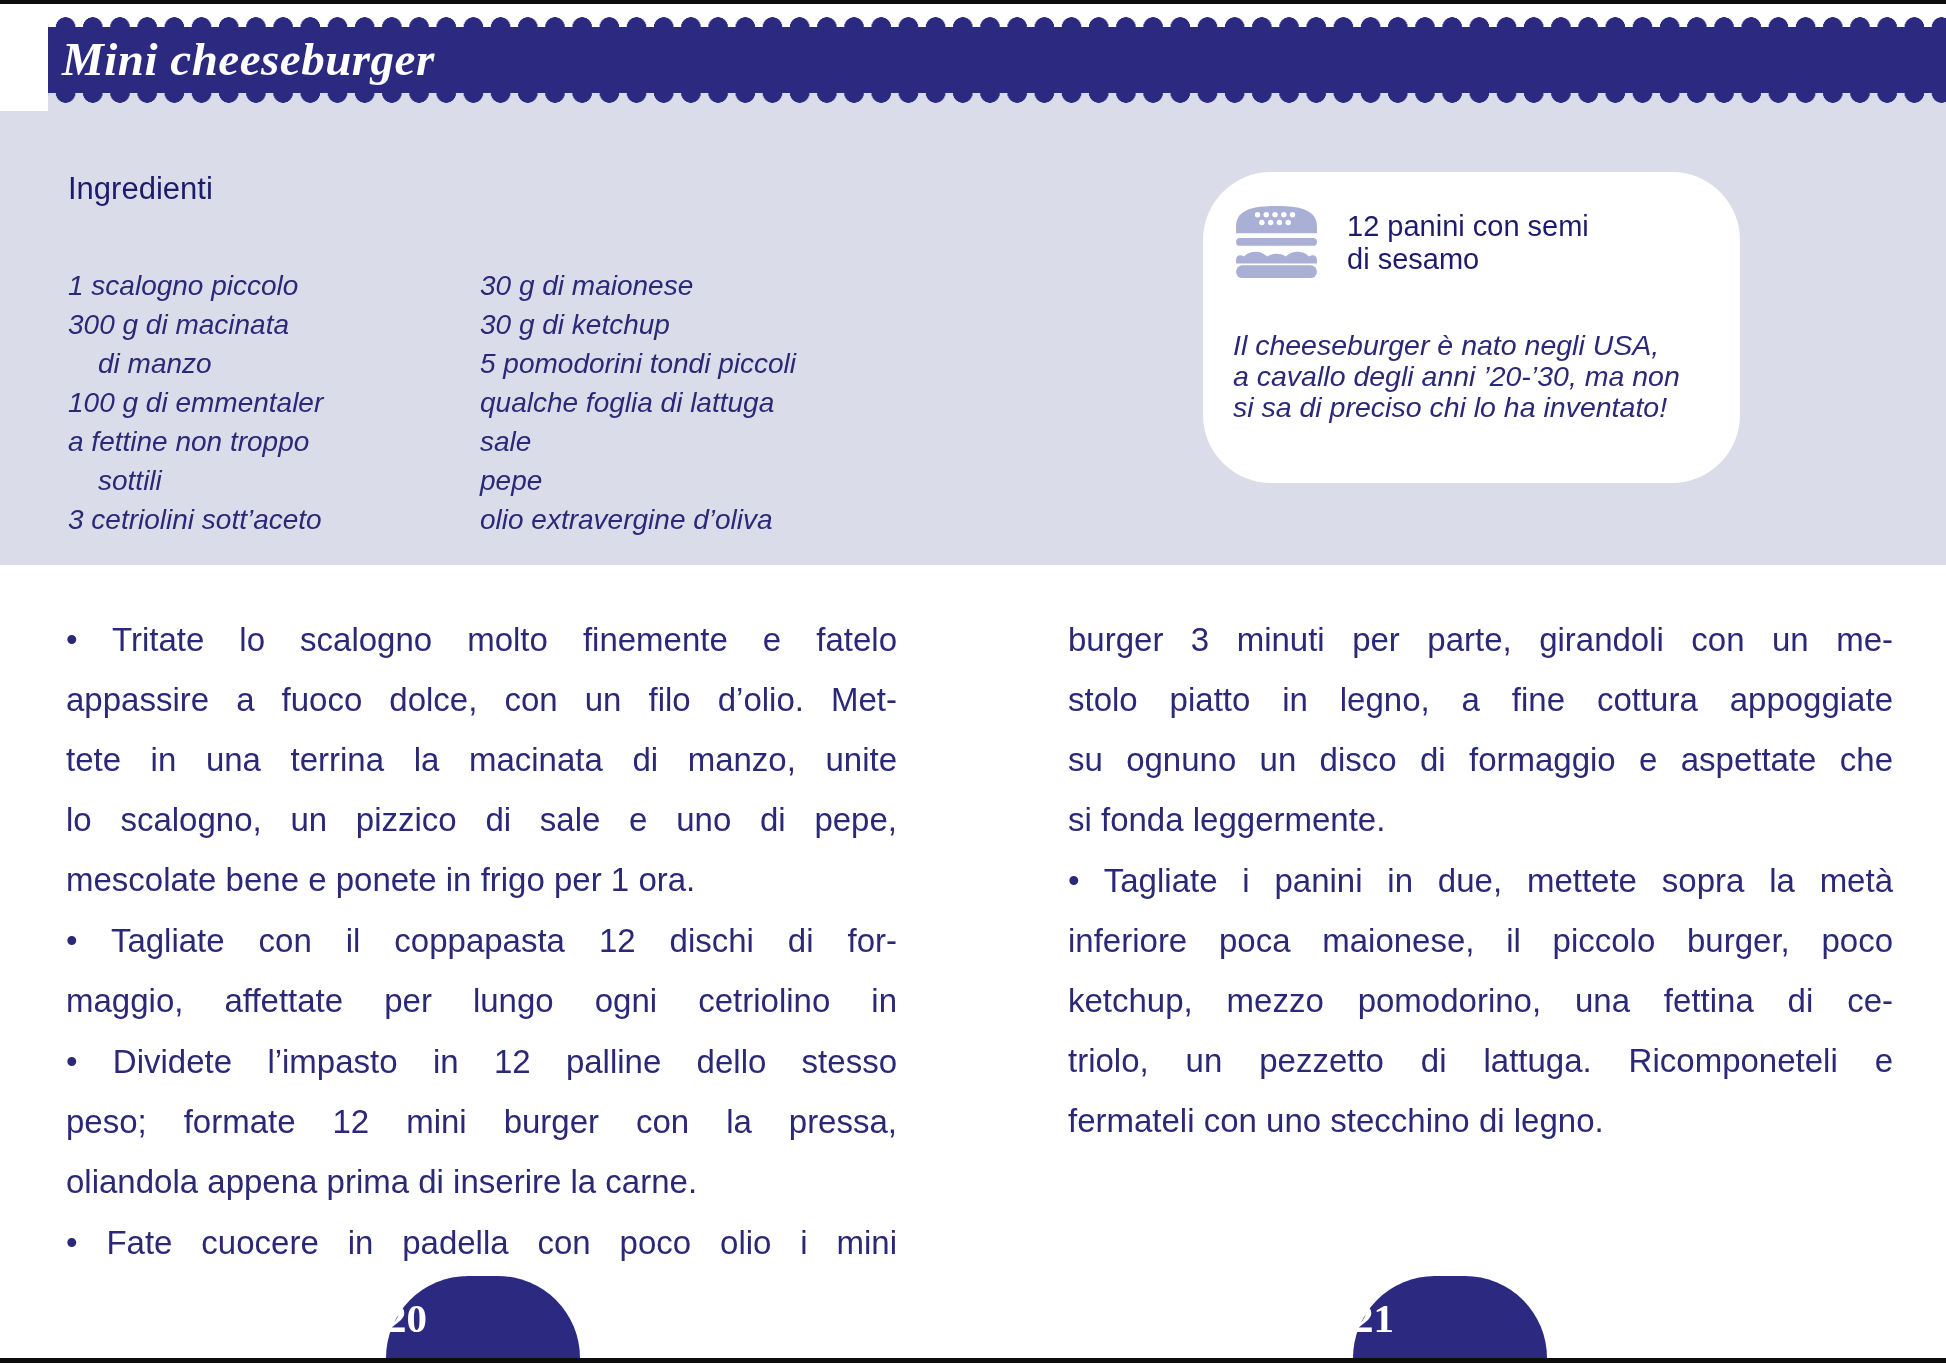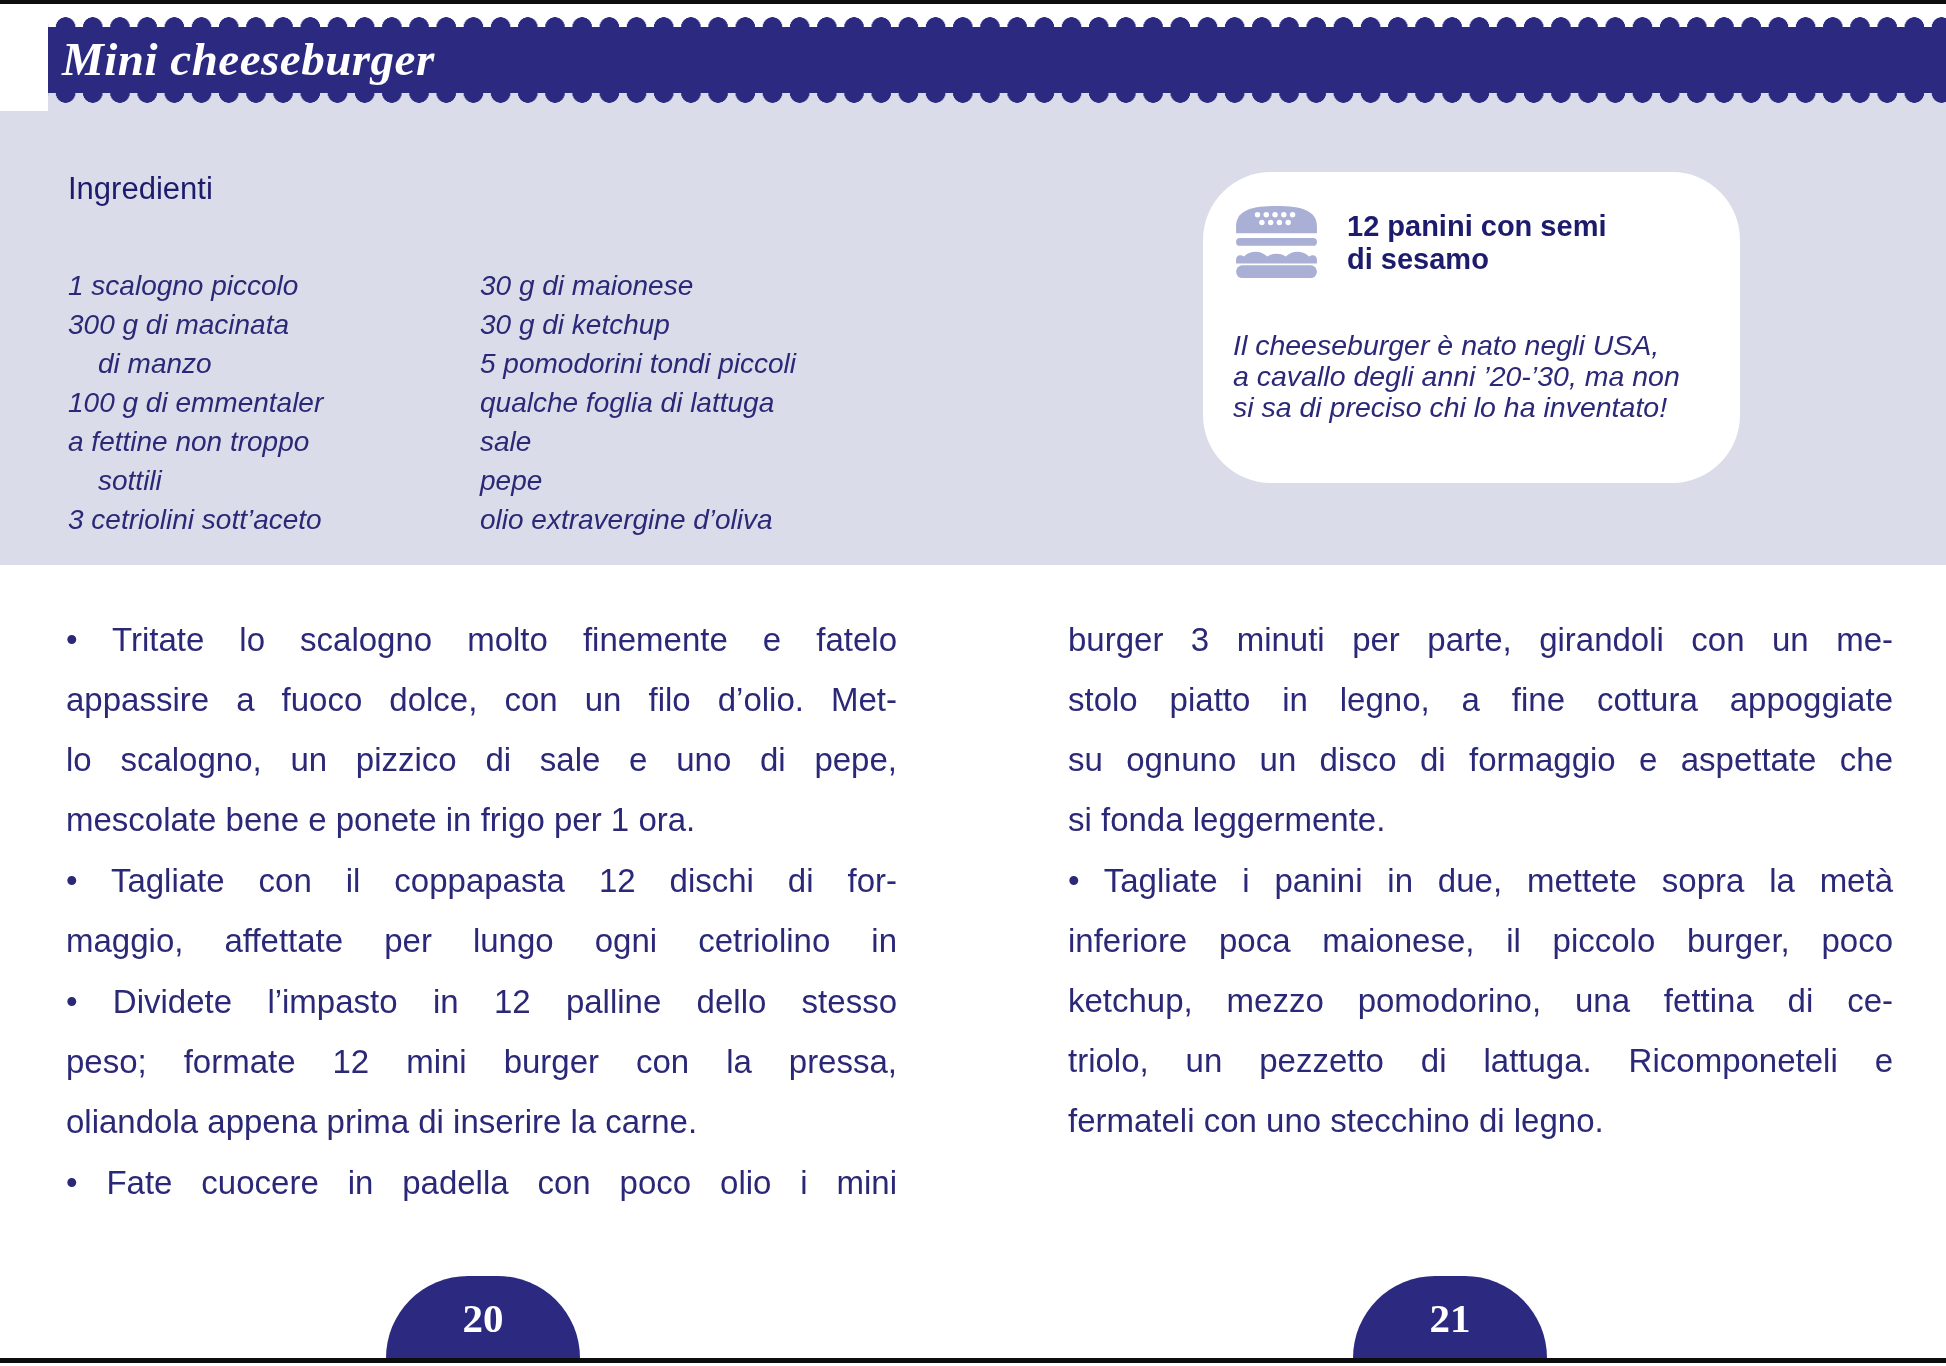--- a/index.html
+++ b/index.html
@@ -40,35 +40,35 @@
   .ing-band{position:absolute;left:0;top:111px;width:100%;height:454px;background:var(--lavender);}
   .ing-heading{position:absolute;left:68px;top:60px;font-size:31px;font-weight:normal;color:var(--dark-navy);}
   .ing-col{position:absolute;top:123px;font-style:italic;font-size:28px;line-height:39px;color:var(--text-navy);white-space:pre;margin-top:32px;}
   .ing-col.c1{left:68px;}
   .ing-col.c2{left:480px;}
   .ing-line.indent{padding-left:30px;}
 
   
   .info-card{position:absolute;left:1203px;top:61px;width:537px;height:311px;background:var(--card-bg);border-radius:68px;}
   .burger-icon{position:absolute;left:27px;top:31px;width:93px;height:76px;}
-  .card-title{position:absolute;left:144px;top:38px;font-size:29px;line-height:33px;font-weight:bold;color:var(--dark-navy);}
+  .card-title{position:absolute;left:144px;top:38px;font-size:29px;line-height:33px;font-weight:normal;color:var(--dark-navy);}
   .card-note{position:absolute;left:30px;top:158px;font-style:italic;font-size:28.5px;line-height:31px;color:var(--text-navy);white-space:nowrap;}
 
   
   .steps-col{position:absolute;top:602px;font-size:33px;line-height:45px;color:var(--text-navy);}
   .steps-col.left{left:66px;width:831px;}
   .steps-col.right{left:1068px;width:825px;}
   .step-par{margin-bottom:16px;}
   .step-par .ln{text-align:justify;text-align-last:justify;margin-top:15px;}
   .step-par .ln.last{text-align-last:left;}
 
   
   .dome{
     position:absolute;top:1276px;width:194px;height:82px;background:var(--navy);
-    border-radius:97px 97px 0 0;text-align:center;
+    border-radius:97px 97px 0 0;text-align:left;
   }
   .dome .num{
     display:inline-block;margin-top:18px;font-family:"Liberation Serif", serif;
     font-weight:bold;font-size:41px;color:#ffffff;
   }
   .dome.l{left:386px;}
   .dome.r{left:1353px;}
 </style>
 </head>
 <body>
@@ -116,20 +116,21 @@
         <div>a cavallo degli anni ’20-’30, ma non</div>
         <div>si sa di preciso chi lo ha inventato!</div>
       </div>
     </div>
   </div>
 
   <div class="steps-col left">
       <div class="step-par">
         <div class="ln">• Tritate lo scalogno molto finemente e fatelo</div>
         <div class="ln">appassire a fuoco dolce, con un filo d’olio. Met-</div>
+        <div class="ln">tete in una terrina la macinata di manzo, unite</div>
         <div class="ln">lo scalogno, un pizzico di sale e uno di pepe,</div>
         <div class="ln last">mescolate bene e ponete in frigo per 1 ora.</div>
       </div>
       <div class="step-par">
         <div class="ln">• Tagliate con il coppapasta 12 dischi di for-</div>
         <div class="ln">maggio, affettate per lungo ogni cetriolino in</div>
       </div>
       <div class="step-par">
         <div class="ln">• Dividete l’impasto in 12 palline dello stesso</div>
         <div class="ln">peso; formate 12 mini burger con la pressa,</div>

